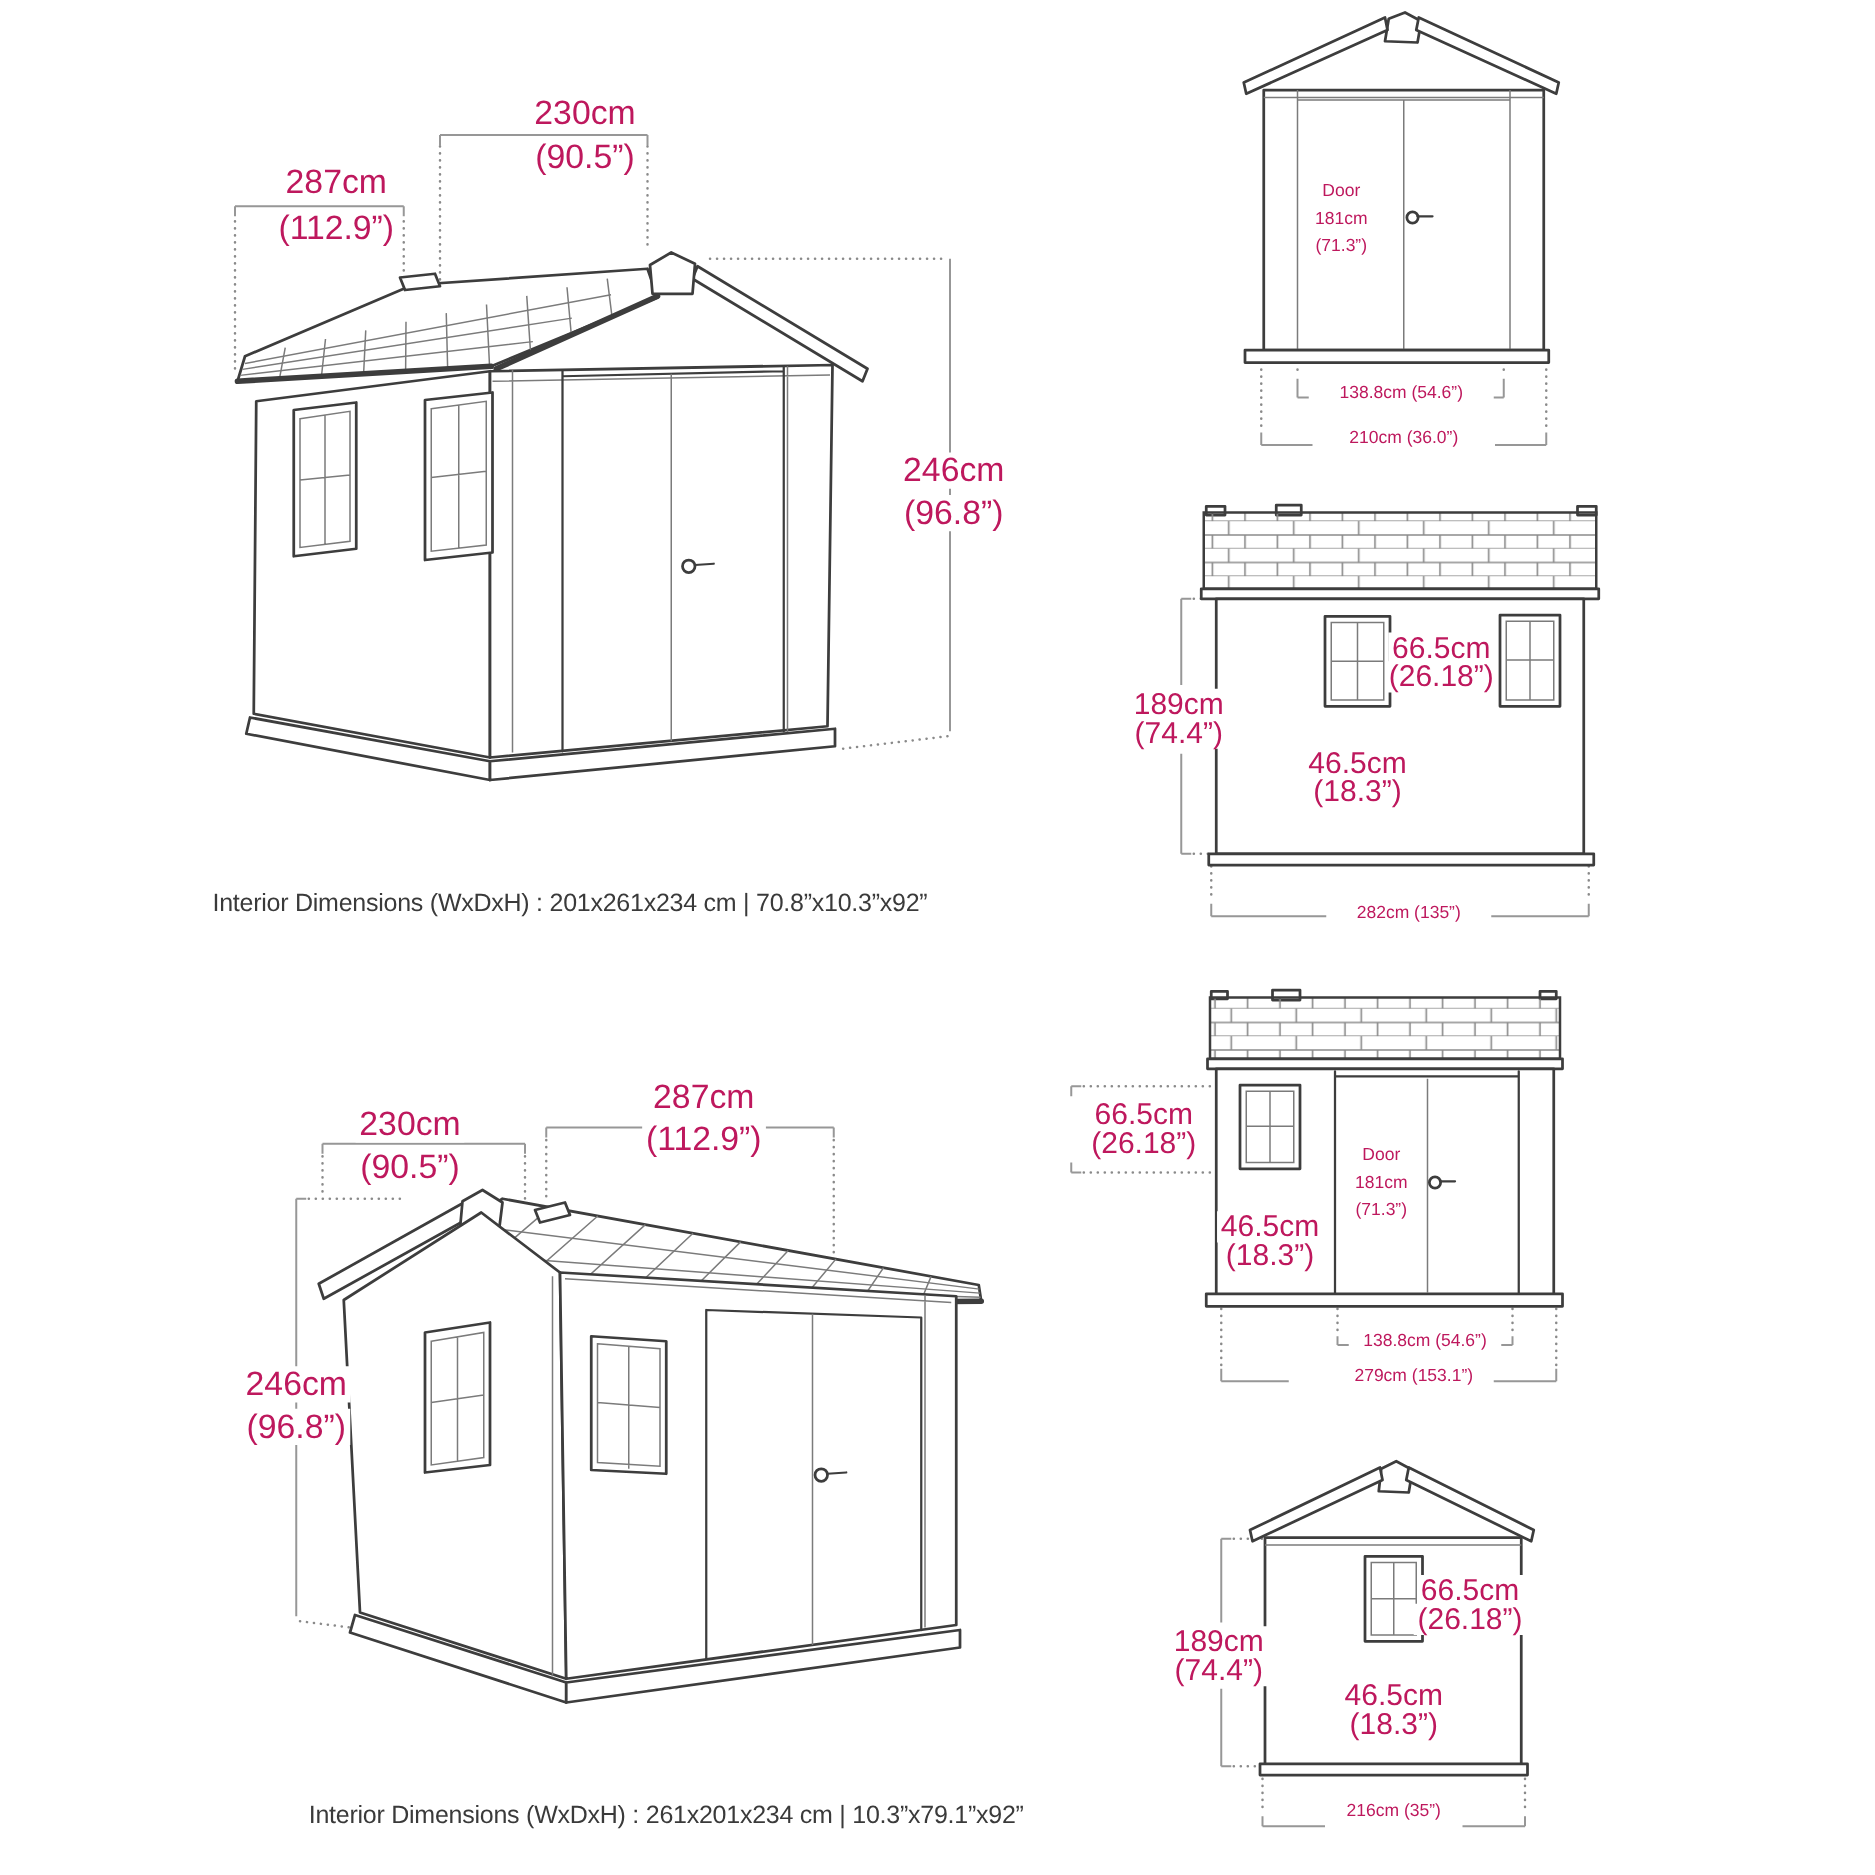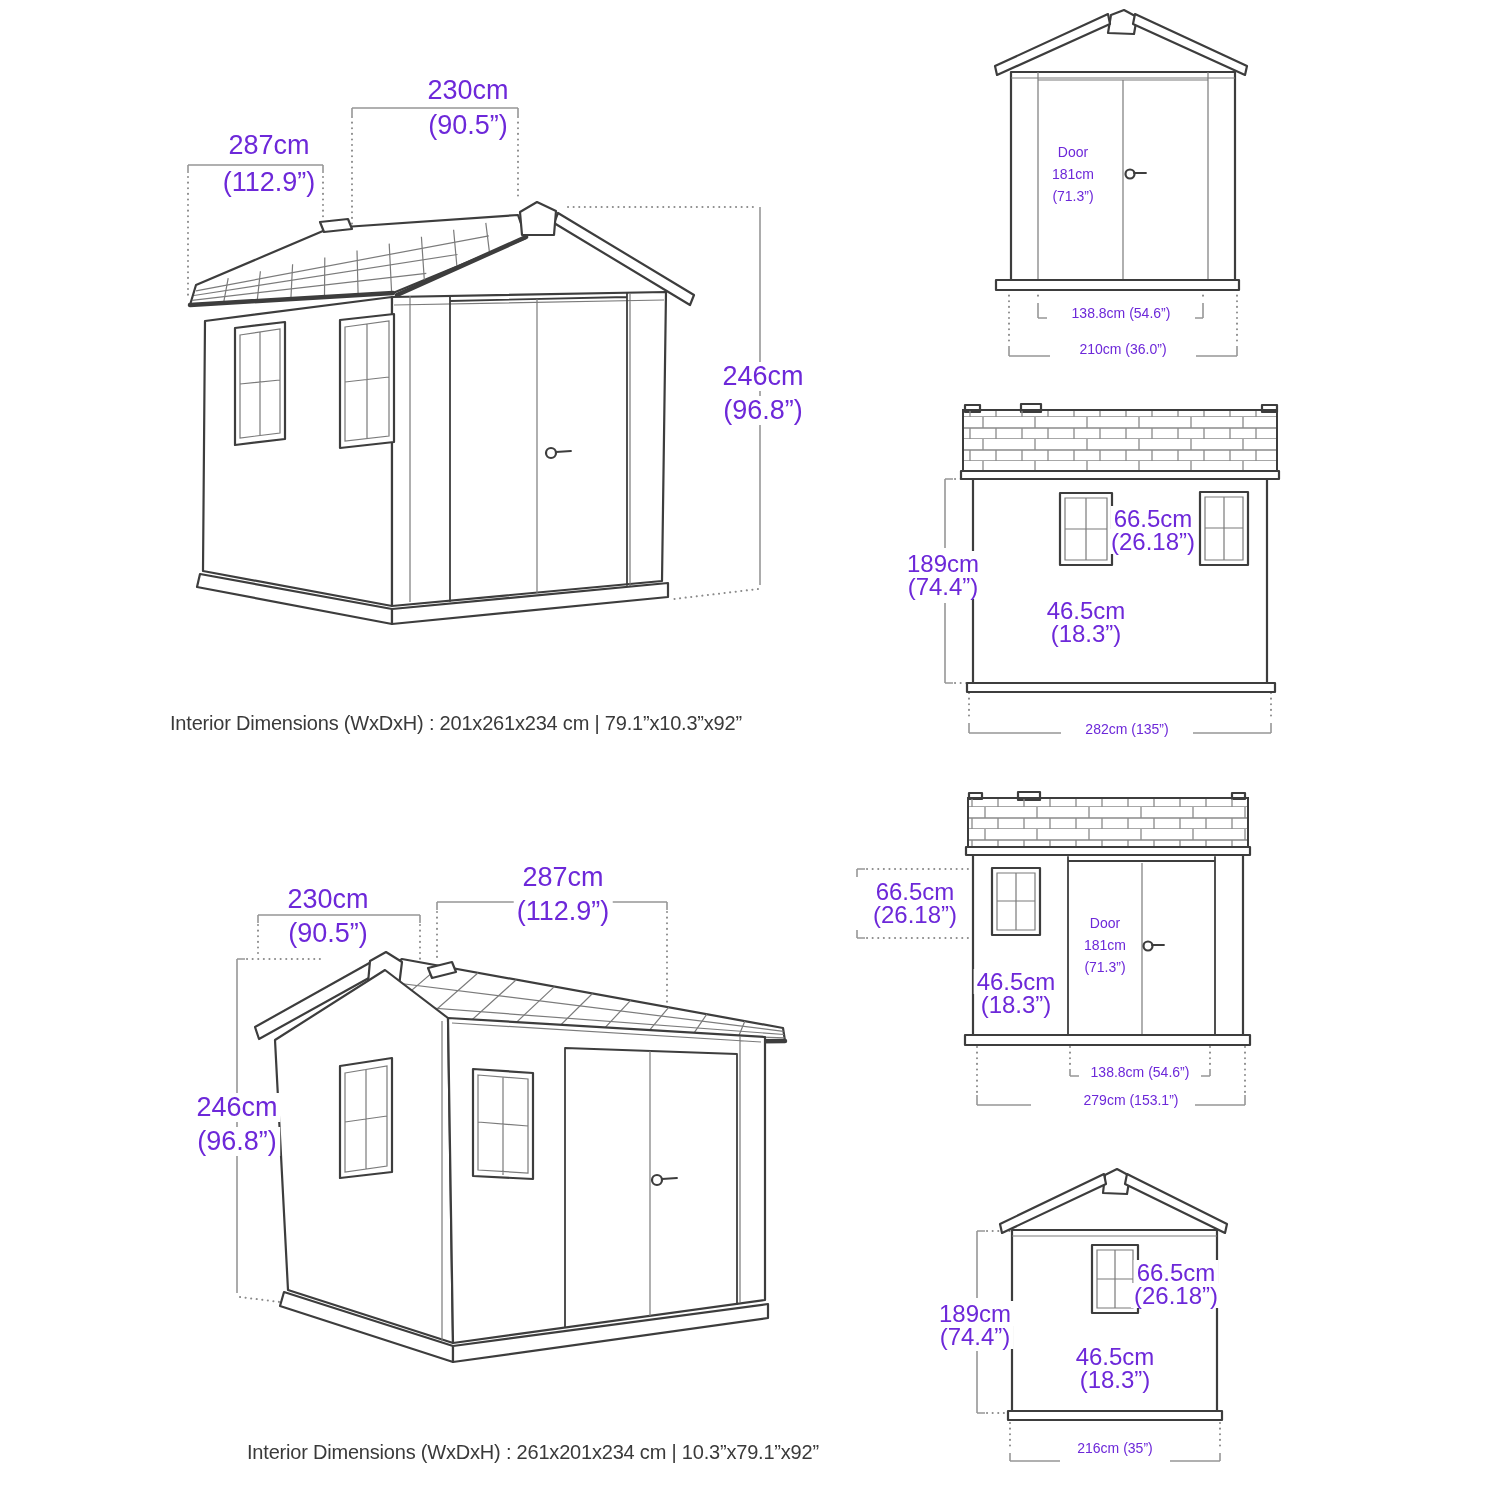--- a/index.html
+++ b/index.html
@@ -9,21 +9,21 @@
   svg.art{display:block;}
   
   .shape{fill:#ffffff;stroke:#3d3d3d;stroke-width:2.2;stroke-linejoin:round;}
   .mid{fill:none;stroke:#3d3d3d;stroke-width:1.8;stroke-linecap:round;}
   .thin{fill:none;stroke:#7b7b7b;stroke-width:1.2;}
   .eave{fill:none;stroke:#3d3d3d;stroke-width:4.5;stroke-linecap:round;}
   .dotted{fill:none;stroke:#8a8a8a;stroke-width:2;stroke-dasharray:0.1 5.5;stroke-linecap:round;}
   .dim-solid{fill:none;stroke:#979797;stroke-width:1.6;}
   .brickband{fill:url(#brick);stroke:#3d3d3d;stroke-width:2;}
   
-  .dim{position:absolute;transform:translateX(-50%);background:#ffffff;color:#6d28d9;
+  .dim{position:absolute;transform:translateX(-50%);background:#ffffff;color:#be185d;
        text-align:center;line-height:1.06;white-space:nowrap;padding:0 3px;}
   .fs27{font-size:27px;}
   .fs21{font-size:14px;}
   .fs20{font-size:24px;}
   .caption{position:absolute;font-size:20px;color:#3a3a3a;white-space:nowrap;letter-spacing:-0.2px;}
 </style>
 </head>
 <body>
 
 <figure class="view" style="left:170px;top:65px;width:650px;height:580px;">
@@ -59,21 +59,21 @@
     </g>
   </svg>
   <div class="dim fs27" style="left:298px;top:11px;">230cm</div>
   <div class="dim fs27" style="left:298px;top:46px;">(90.5”)</div>
   <div class="dim fs27" style="left:99px;top:66px;">287cm</div>
   <div class="dim fs27" style="left:99px;top:103px;">(112.9”)</div>
   <div class="dim fs27" style="left:593px;top:297px;">246cm</div>
   <div class="dim fs27" style="left:593px;top:331px;">(96.8”)</div>
 </figure>
 
-<div class="caption" style="left:170px;top:712px;">Interior Dimensions (WxDxH) : 201x261x234 cm | 79.1”x10.3”x92”</div>
+<div class="caption" style="left:170px;top:712px;">Interior Dimensions (WxDxH) : 201x261x234 cm | 70.8”x10.3”x92”</div>
 
 <figure class="view" style="left:940px;top:8px;width:410px;height:365px;">
   <svg class="art" width="410" height="365" viewBox="0 0 410 365">
     <g>
       <path class="dotted" d="M133,76 V134 M133,202 V264 M98,282 V293 M263,282 V293 M69,282 V336 M297,282 V336"></path>
       <path class="dim-solid" d="M98,295 V310 M98,310 H107 M263,295 V310 M255,310 H263"></path>
       <path class="dim-solid" d="M69,338 V348 M69,348 H110 M256,348 H297 M297,338 V348"></path>
     </g>
     <g>
       <path class="shape" d="M168,25 L171,7 L184,2 L197,9 L194,26 Z"></path>

